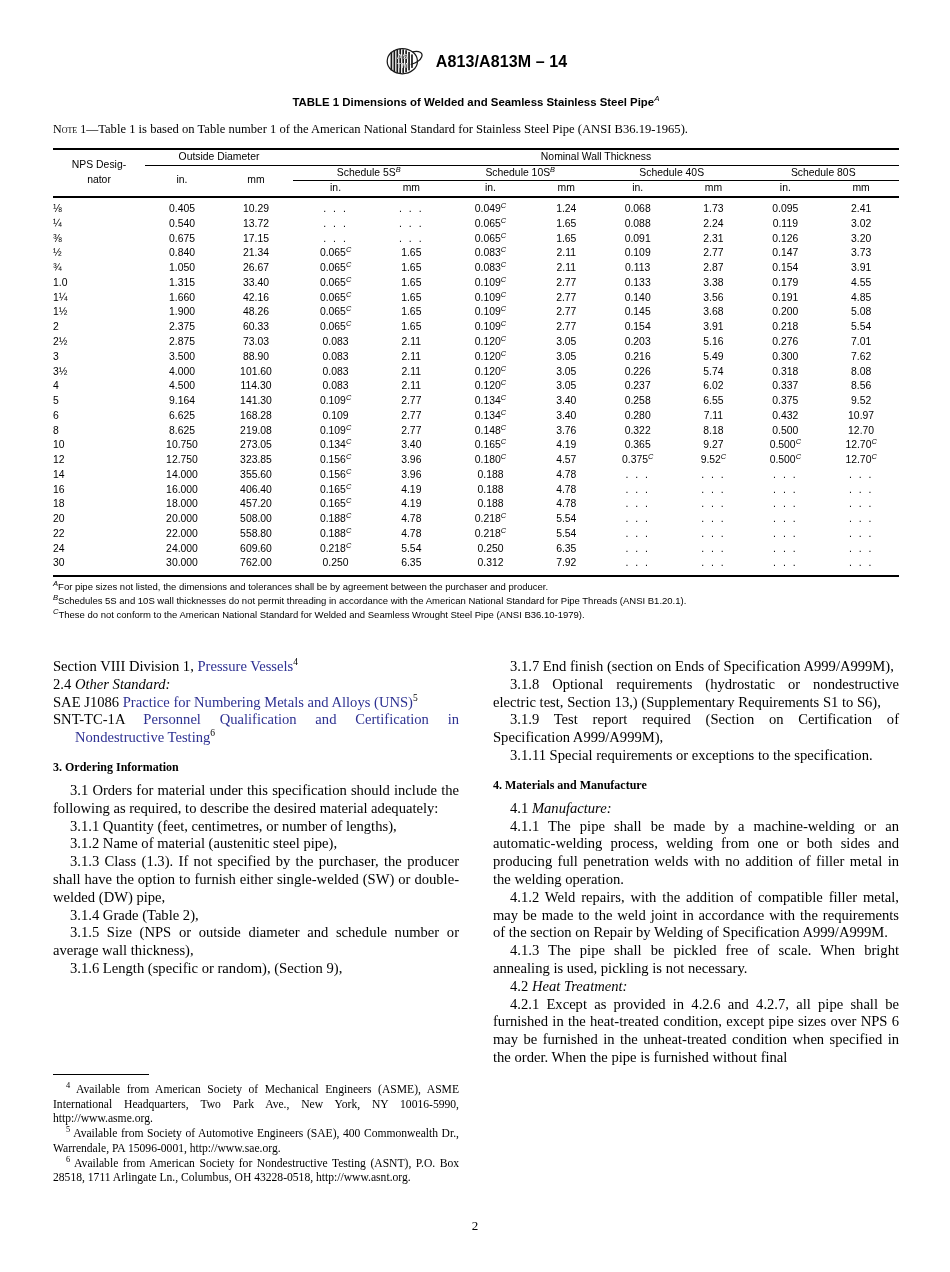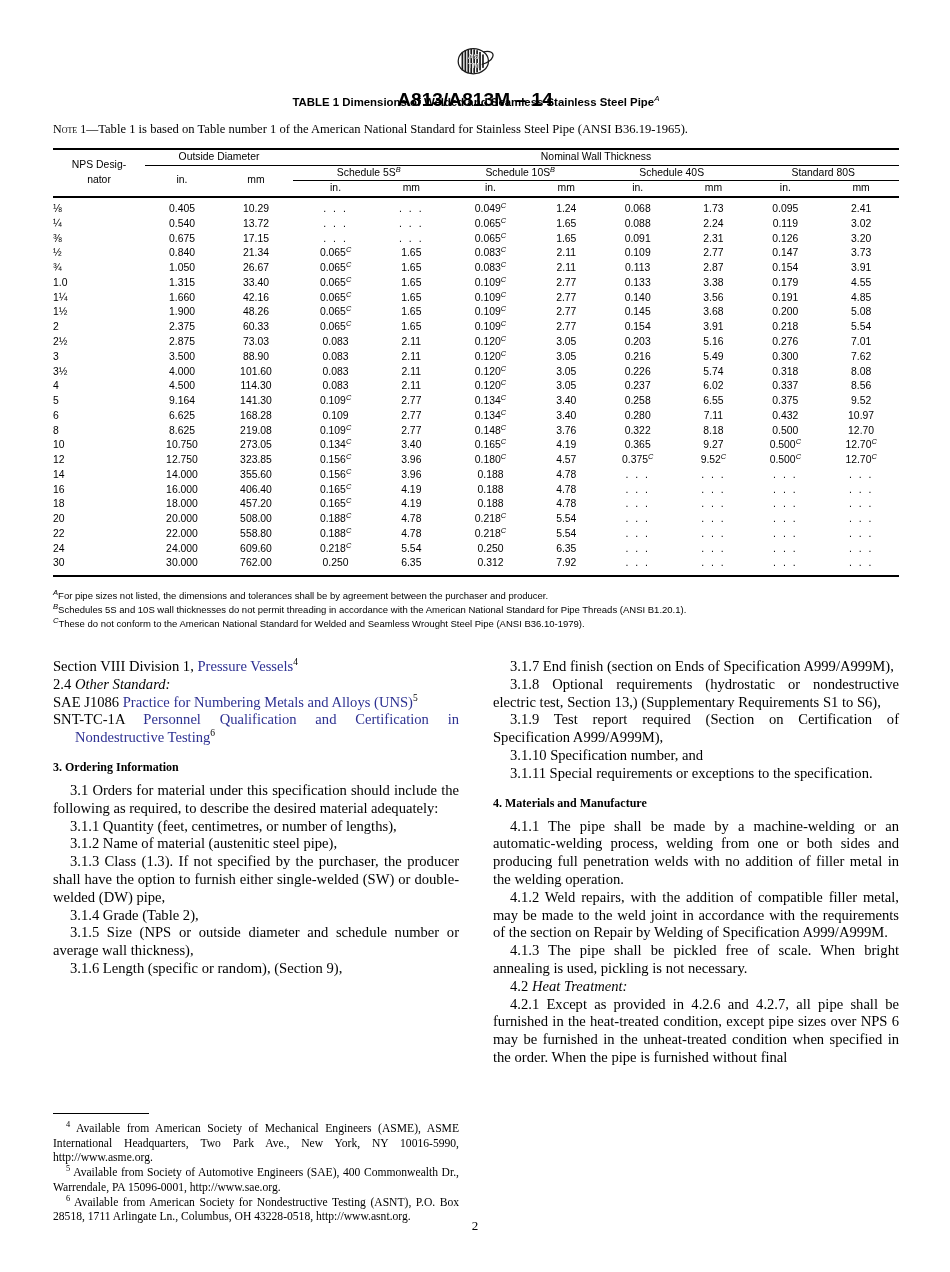--- a/index.html
+++ b/index.html
@@ -20,31 +20,30 @@
   .doc-header {
     position: absolute;
     top: 46px;
     left: 0;
     width: 950px;
     text-align: center;
     display: flex;
     align-items: center;
     justify-content: center;
     gap: 11px;
-    flex-direction: column;
   }
   .astm-logo {
     width: 42px;
     height: 32px;
     flex: 0 0 auto;
   }
   .doc-title {
     font-family: "Liberation Sans", sans-serif;
     font-weight: bold;
-    font-size: 19px;
+    font-size: 16px;
     letter-spacing: 0.1px;
   }
 
   
   .table-wrap {
     position: absolute;
     top: 94px;
     left: 53px;
     width: 846px;
   }
@@ -106,21 +105,21 @@
   td.num { text-align: center; }
   td.dots { text-align: center; letter-spacing: 2px; }
   tbody tr td { padding-top: 0.3px; padding-bottom: 0.3px; }
   tbody tr:first-child td { padding-top: 4px; }
   tbody tr:last-child td { padding-bottom: 4px; }
 
   .tfoot-notes {
     font-family: "Liberation Sans", sans-serif;
     font-size: 9.5px;
     line-height: 1.48;
-    margin-top: 12px;
+    margin-top: 3px;
   }
   .tfoot-notes div sup {
     font-size: 7.6px;
     font-style: italic;
     vertical-align: super;
     line-height: 0;
   }
 
   
   .cols {
@@ -157,21 +156,21 @@
     font-weight: bold;
     text-indent: 0;
   }
   .col .ital { font-style: italic; }
   .col sup { font-size: 9.5px; vertical-align: super; line-height: 0; }
 
   
   .fnotes {
     position: absolute;
     left: 53px;
-    top: 1113px;
+    top: 1074px;
     width: 406px;
     font-family: Liberation Serif, serif;
   }
   .fnote-rule {
     width: 96px;
     border-top: 0.9px solid #000;
     margin-bottom: 8px;
   }
   .fnotes p {
     margin: 0;
@@ -234,21 +233,21 @@
         </th>
         <th class="grp rule-thin-b" colspan="2">Outside Diameter</th>
         <th class="grp rule-thin-b" colspan="8">Nominal Wall Thickness</th>
       </tr>
       <tr>
         <th rowspan="2" class="unit" style="width:74px">in.</th>
         <th rowspan="2" class="unit" style="width:74px">mm</th>
         <th class="sub rule-thin-b" colspan="2" style="width:148px"><span>Schedule 5S</span><sup>B</sup></th>
         <th class="sub rule-thin-b" colspan="2" style="width:148px"><span>Schedule 10S</span><sup>B</sup></th>
         <th class="sub rule-thin-b" colspan="2" style="width:148px">Schedule 40S</th>
-        <th class="sub rule-thin-b" colspan="2" style="width:148px">Standard 80S</th>
+        <th class="sub rule-thin-b" colspan="2" style="width:148px">Schedule 80S</th>
       </tr>
       <tr class="rule-bottom">
         <th class="unit">in.</th>
         <th class="unit">mm</th>
         <th class="unit">in.</th>
         <th class="unit">mm</th>
         <th class="unit">in.</th>
         <th class="unit">mm</th>
         <th class="unit">in.</th>
         <th class="unit">mm</th>
@@ -628,25 +627,27 @@
   <div class="col col-right">
     <p>
       <span>3.1.7  End finish (section on Ends of Specification </span><span class="lnk">A999/A999M</span><span>),</span>
     </p>
     <p>
       <span>3.1.8  Optional requirements (hydrostatic or nondestructive electric test, Section </span><span class="lnk">13</span><span>,) (Supplementary Requirements S1 to S6),</span>
     </p>
     <p>
       <span>3.1.9  Test report required (Section on Certification of Specification </span><span class="lnk">A999/A999M</span><span>),</span>
     </p>
-    <p>3.1.10  Specification number, and</p>
     <p>3.1.11  Special requirements or exceptions to the specification.</p>
 
     <h3>4.  Materials and Manufacture</h3>
 
+    <p>
+      <span>4.1 </span><span class="ital">Manufacture:</span>
+    </p>
     <p>4.1.1  The pipe shall be made by a machine-welding or an automatic-welding process, welding from one or both sides and producing full penetration welds with no addition of filler metal in the welding operation.</p>
     <p>
       <span>4.1.2 Weld repairs, with the addition of compatible filler metal, may be made to the weld joint in accordance with the requirements of the section on Repair by Welding of Specification </span><span class="lnk">A999/A999M</span><span>.</span>
     </p>
     <p>4.1.3  The pipe shall be pickled free of scale. When bright annealing is used, pickling is not necessary.</p>
     <p>
       <span>4.2 </span><span class="ital">Heat Treatment:</span>
     </p>
     <p>
       <span>4.2.1  Except as provided in </span><span class="lnk">4.2.6</span><span> and </span><span class="lnk">4.2.7</span><span>, all pipe shall be furnished in the heat-treated condition, except pipe sizes over NPS 6 may be furnished in the unheat-treated condition when specified in the order. When the pipe is furnished without final</span>

